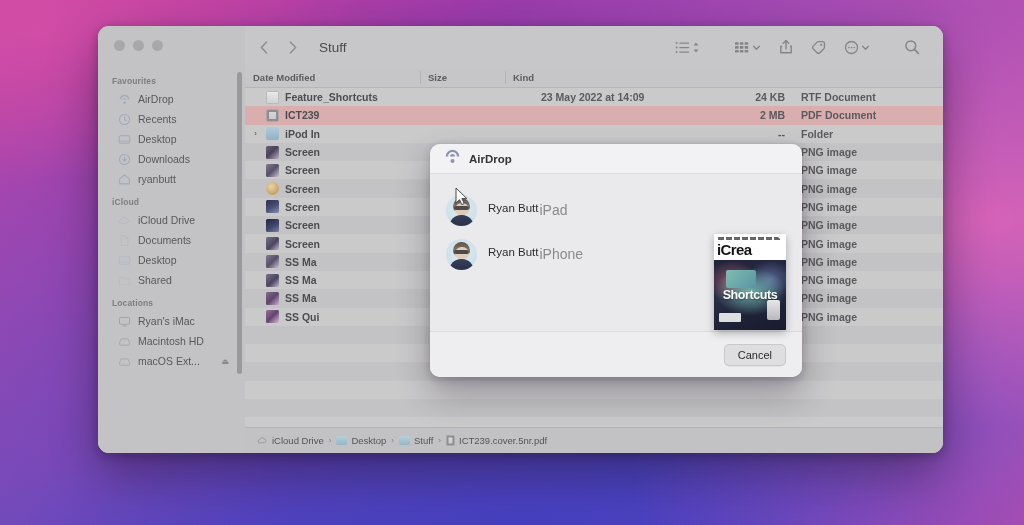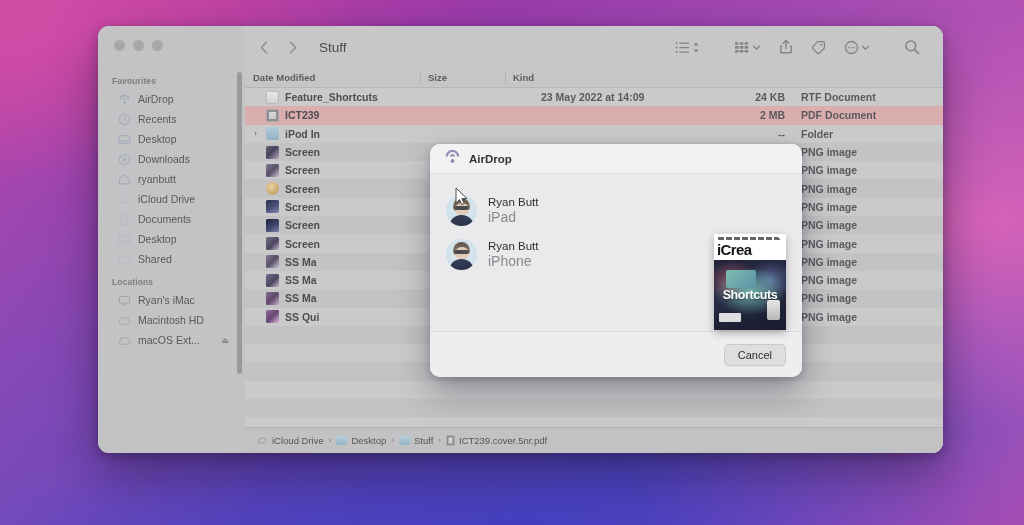--- a/index.html
+++ b/index.html
@@ -310,21 +310,21 @@
     width: 15px; height: 4px;
     border-radius: 2px;
     background: #4a4b52;
   }
   .av-body {
     position: absolute; left: 3px; bottom: -1px;
     width: 25px; height: 12px;
     border-radius: 12px 12px 0 0;
     background: linear-gradient(#2c3f76, #22315e);
   }
-  .ct-text { display: flex; flex-direction: column; gap: 1px; }
+  .ct-text { display: flex; flex-direction: row; gap: 1px; }
   .ct-name { font-size: 11.5px; color: #2e2c33; }
   .ct-dev { font-size: 14px; color: #8b8990; }
 
   
   .ad-preview {
     position: absolute;
     right: 16px; top: 60px;
     width: 72px; height: 96px;
     box-shadow: 0 3px 8px rgba(0,0,0,0.28);
     background: #10142e;
@@ -464,20 +464,21 @@
     </div>
     <div class="sb-item">
       <span class="sb-ico">
           <svg viewBox="0 0 16 16">
             <path d="M8 2.4L2 7.2v6.2h12V7.2L8 2.4z" fill="none" stroke="#7f9fd0" stroke-width="1.3" stroke-linejoin="round"></path>
           </svg>
         </span>
       <span>ryanbutt</span>
     </div>
 
+    <div class="sb-section">iCloud</div>
 
     <div class="sb-item">
       <span class="sb-ico">
           <svg viewBox="0 0 16 16">
             <path d="M4.4 11.8a2.6 2.6 0 0 1-.2-5.2 3.4 3.4 0 0 1 6.5-.6 2.5 2.5 0 0 1 .5 4.9z" fill="none" stroke="#9fb6d8" stroke-width="1.2" stroke-linejoin="round"></path>
           </svg>
         </span>
       <span>iCloud Drive</span>
     </div>
     <div class="sb-item">

